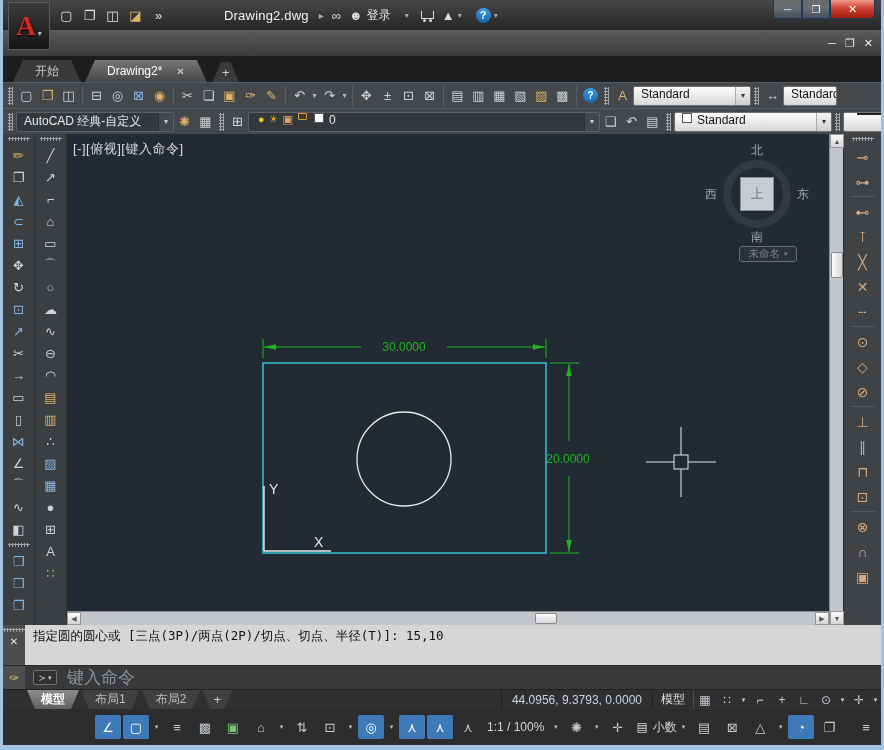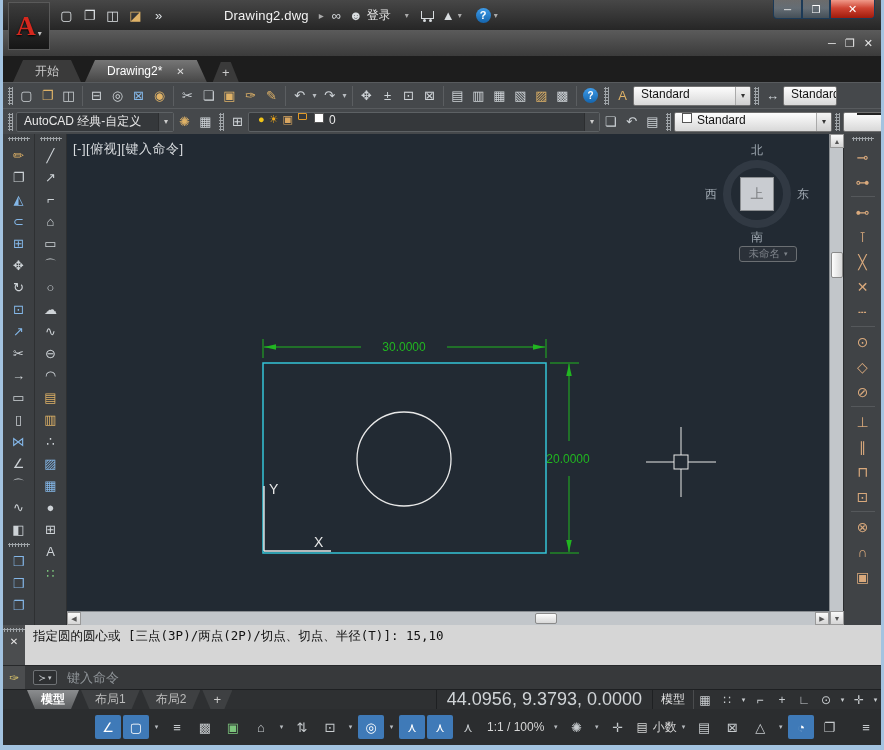--- a/index.html
+++ b/index.html
@@ -113,30 +113,30 @@
   .cmd-hist{height:40px;background:#d6d6d6;display:flex;flex:0 0 auto;}
   .cmd-strip{width:22px;background:#4b4d4f;display:flex;flex-direction:column;align-items:center;flex:0 0 auto;}
   .cmd-strip .x{color:#e8e8e8;font-size:10px;margin-top:4px;}
   .cmd-lines{padding:2px 8px;font-family:"DejaVu Sans Mono","Liberation Mono",monospace;font-size:12.5px;color:#111;
     line-height:18px;white-space:nowrap;overflow:hidden;}
   .cmd-input{height:24px;background:#37393b;border-top:1px solid #27292b;display:flex;align-items:center;flex:0 0 auto;}
   .wrench-box{width:22px;height:100%;background:#4b4d4f;display:flex;align-items:center;justify-content:center;color:#d9c36a;font-size:12px;}
   .cmd-chip{margin-left:8px;width:24px;height:15px;border:1px solid #6f7275;background:#2e3032;border-radius:2px;
     display:flex;align-items:center;justify-content:center;gap:2px;color:#c6cacd;font-size:9px;}
   .cmd-chip .dd{font-size:7px;}
-  .cmd-placeholder{color:#8d9296;font-size:13px;margin-left:10px;}
+  .cmd-placeholder{color:#8d9296;font-size:17px;margin-left:10px;}
 
   
   .status1{height:20px;background:#2e3032;border-top:1px solid #1e2022;display:flex;align-items:stretch;flex:0 0 auto;padding-left:24px;}
   .ltab{height:100%;display:flex;align-items:center;justify-content:center;font-size:12px;color:#bcbcbc;background:#3e4042;
     padding:0 14px;clip-path:polygon(0 0,100% 0,calc(100% - 8px) 100%,8px 100%);margin-right:2px;}
   .ltab.active{background:linear-gradient(#8b8d8f,#5d5f61);color:#fff;font-weight:bold;}
   .ltab-plus{height:100%;display:flex;align-items:center;justify-content:center;color:#ccc;background:#3e4042;width:30px;
     clip-path:polygon(0 0,100% 0,calc(100% - 8px) 100%,8px 100%);font-size:13px;}
-  .coords{margin-left:auto;color:#d0d4d7;font-size:18px;display:flex;align-items:center;padding:0 10px;border-left:1px solid #1e2022;}
+  .coords{margin-left:auto;color:#d0d4d7;font-size:12px;display:flex;align-items:center;padding:0 10px;border-left:1px solid #1e2022;}
   .st-btn{display:flex;align-items:center;color:#e0e0e0;font-size:12px;padding:0 8px;border-left:1px solid #1e2022;border-right:1px solid #4a4c4e;}
   .st-ic{display:flex;align-items:center;justify-content:center;color:#c8cccf;width:22px;font-size:12px;}
   .st-ic.caret{width:11px;font-size:7px;}
 
   .status2{height:36px;background:#2b2d2f;display:flex;align-items:center;flex:0 0 auto;padding-left:92px;gap:2px;position:relative;}
   .s2i{width:26px;height:24px;border-radius:2px;display:flex;align-items:center;justify-content:center;color:#c6cacd;font-size:13px;flex:0 0 auto;}
   .s2i.on{background:#3f7ab8;color:#fff;}
   .s2i.caret{width:11px;font-size:7px;color:#b8bcc0;}
   .s2i.grn{color:#7cc47c;}
   .s2-text{color:#d6d6d6;font-size:12px;padding:0 4px;flex:0 0 auto;}

